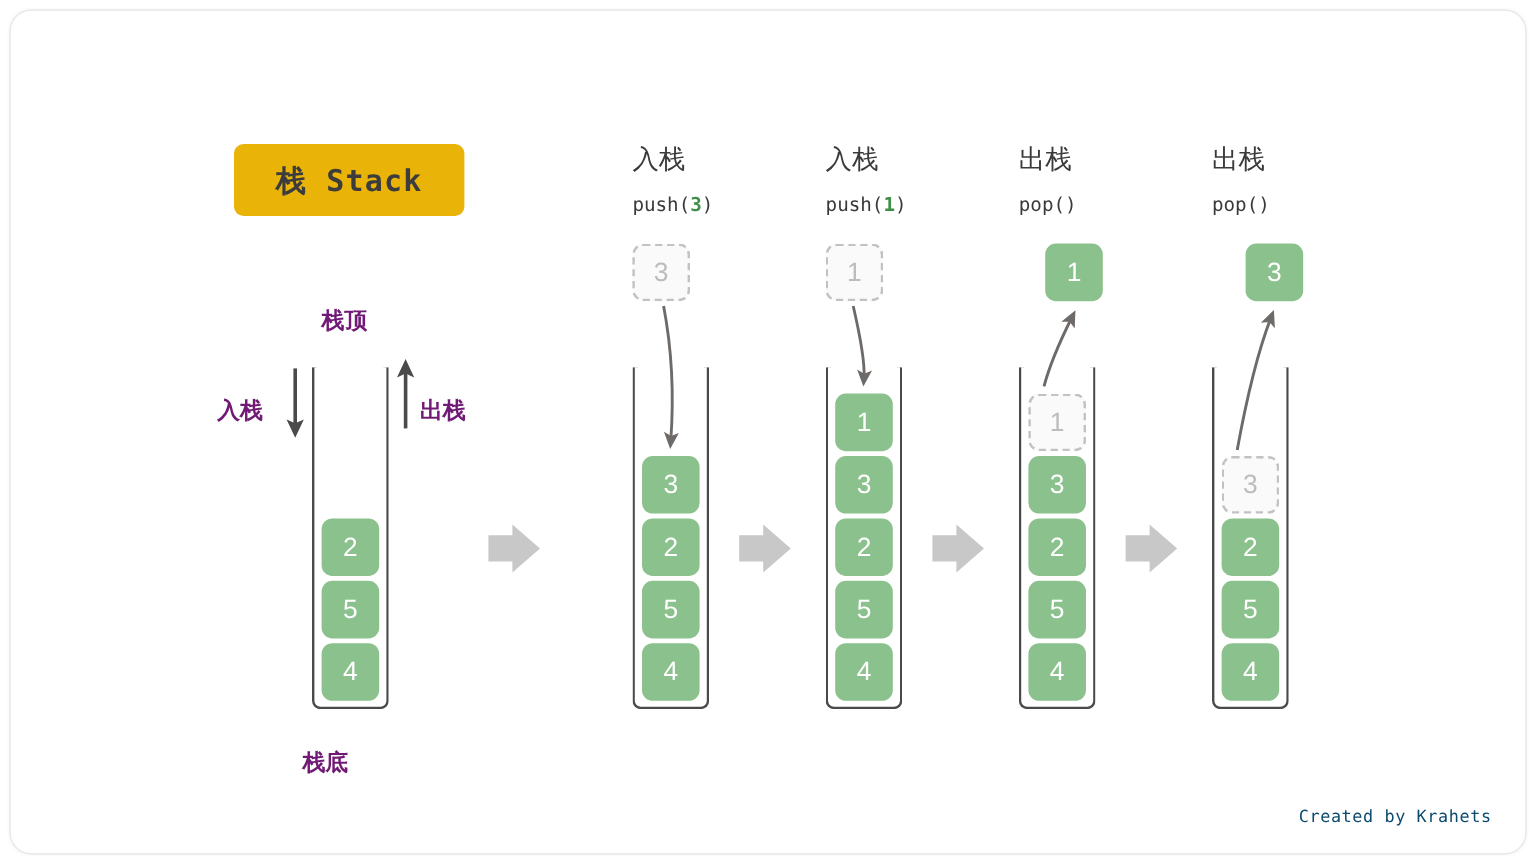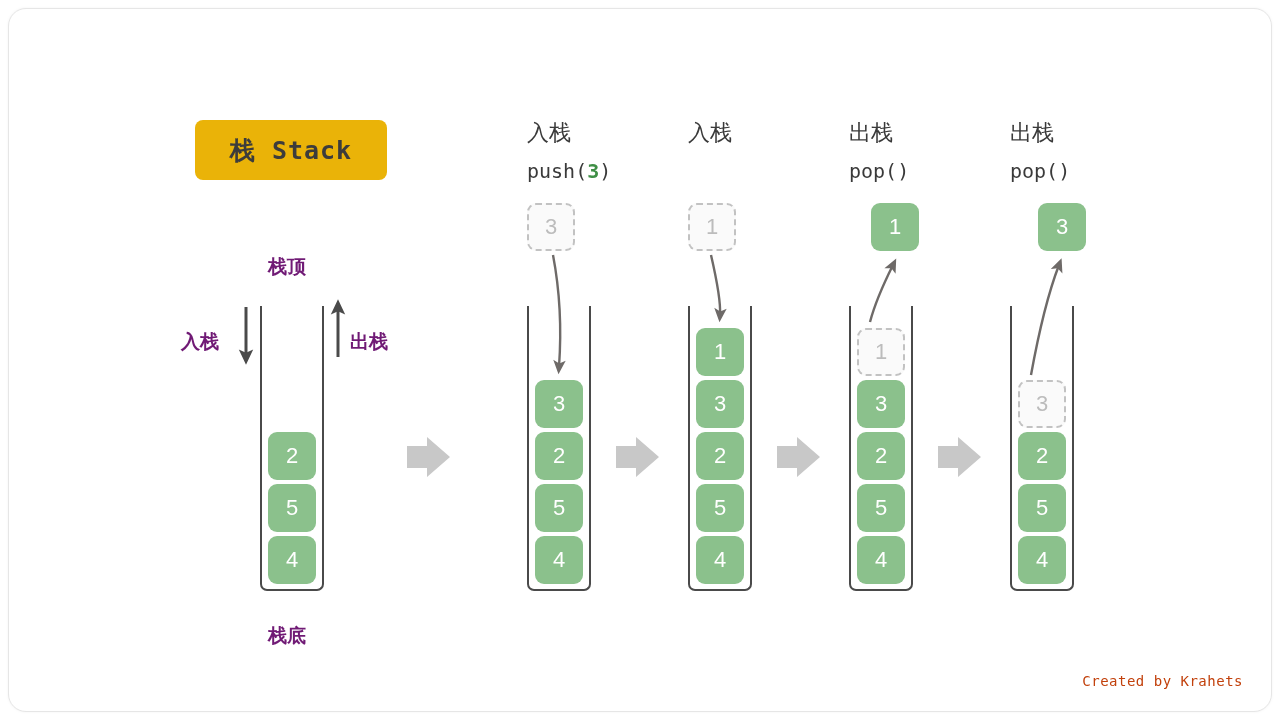--- a/index.html
+++ b/index.html
@@ -62,21 +62,21 @@
     font-size: 22px;
     color: #3a3a3a;
     line-height: 38px;
     white-space: nowrap;
   }
   .col-head .cn {
     font-family: "Liberation Sans", "DejaVu Sans", sans-serif;
   }
   .col-head .mono {
     font-family: "DejaVu Sans Mono", "Liberation Mono", monospace;
-    font-size: 20px;
+    font-size: 16px;
   }
   .col-head .arg { color: #3f8f46; font-weight: bold; }
 
   
   .stack-box {
     position: absolute;
     width: 64px;
     border-left: 2px solid #4a4a4a;
     border-right: 2px solid #4a4a4a;
     border-bottom: 2px solid #4a4a4a;
@@ -116,35 +116,35 @@
     width: 1280px; height: 720px;
     pointer-events: none;
   }
 
   .footer {
     position: absolute;
     right: 28px;
     bottom: 22px;
     font-family: "DejaVu Sans Mono", "Liberation Mono", monospace;
     font-size: 14px;
-    color: #c2410c;
+    color: #0c4a6e;
     letter-spacing: 0.5px;
   }
 </style>
 </head>
 <body>
 
 <div id="page">
   <div class="card">
 
     <div class="title-badge">栈 Stack</div>
 
     <div class="cn-label" style="left:259px; top:245px;">栈顶</div>
 
-    <div class="cn-label" style="left:259px; top:614px;">栈底</div>
+    <div class="cn-label" style="left:243px; top:614px;">栈底</div>
 
     <div class="cn-label" style="left:172px; top:320px;">入栈</div>
 
     <div class="cn-label" style="left:341px; top:320px;">出栈</div>
 
     <div class="stack-box" style="left:251px; top:297px; height:285px;"></div>
 
     <div class="cell filled" style="left:259px; top:423px;">2</div>
     <div class="cell filled" style="left:259px; top:475px;">5</div>
     <div class="cell filled" style="left:259px; top:527px;">4</div>
@@ -158,20 +158,21 @@
 
     <div class="stack-box" style="left:518px; top:297px; height:285px;"></div>
 
     <div class="cell filled" style="left:526px; top:371px;">3</div>
     <div class="cell filled" style="left:526px; top:423px;">2</div>
     <div class="cell filled" style="left:526px; top:475px;">5</div>
     <div class="cell filled" style="left:526px; top:527px;">4</div>
 
     <div class="col-head" style="left:679px; top:105px;">
       <div class="cn">入栈</div>
+      <div class="mono"><span>push(</span><span class="arg">1</span><span>)</span></div>
     </div>
 
     <div class="cell ghost" style="left:679px; top:194px;">1</div>
 
     <div class="stack-box" style="left:679px; top:297px; height:285px;"></div>
 
     <div class="cell filled" style="left:687px; top:319px;">1</div>
     <div class="cell filled" style="left:687px; top:371px;">3</div>
     <div class="cell filled" style="left:687px; top:423px;">2</div>
     <div class="cell filled" style="left:687px; top:475px;">5</div>

